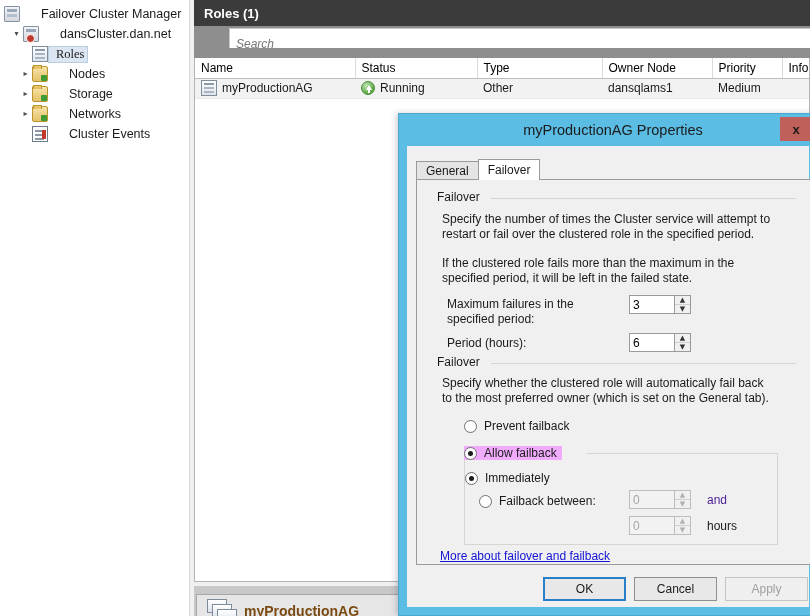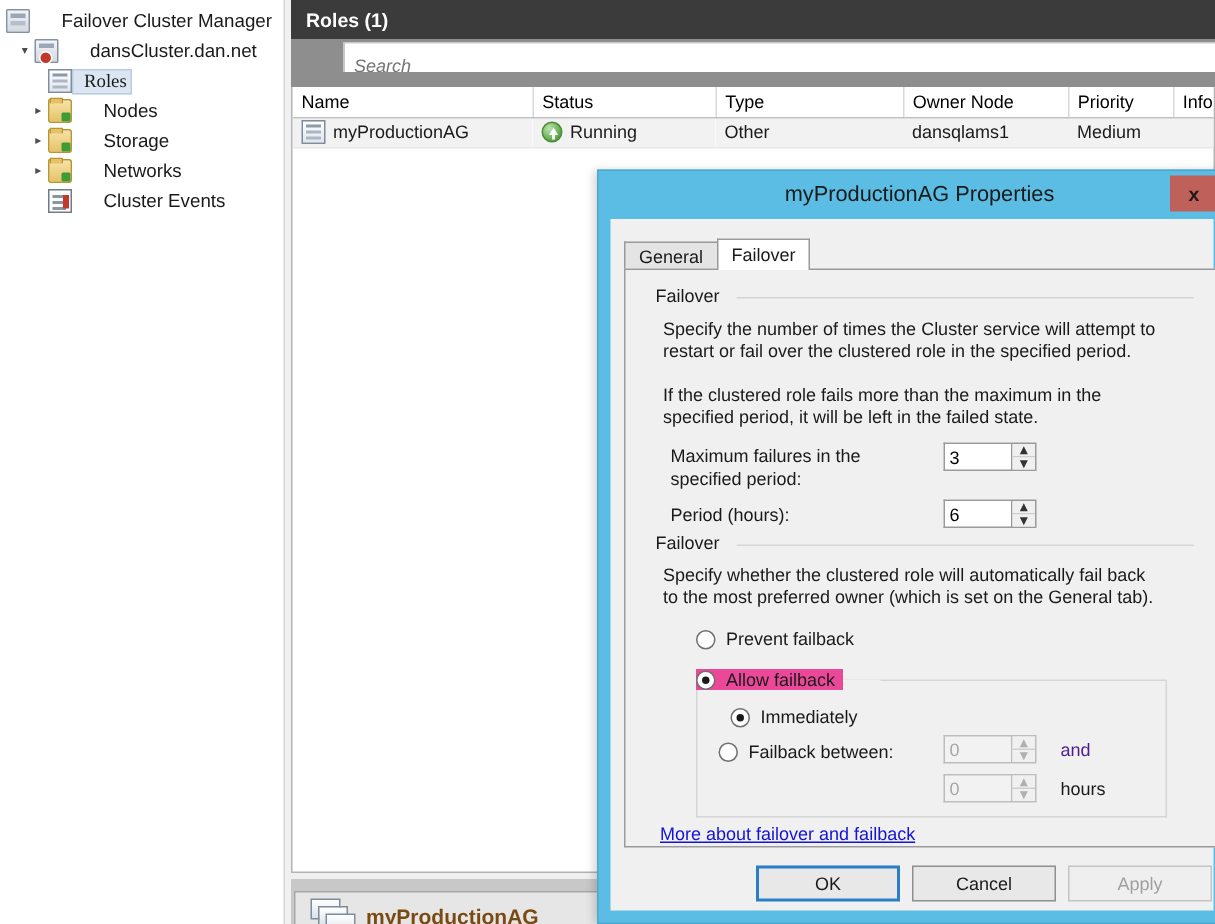--- a/index.html
+++ b/index.html
@@ -268,21 +268,21 @@
   .radio-label { font-size:12px; color:#1a1a1a; }
   .radio-label.disabled { color:#8c8c8c; }
 
   #link-more {
     position:absolute; font-size:12px; color:#1313d6;
     text-decoration:underline; cursor:pointer;
   }
 
   #btn-row { position:absolute; right:1px; bottom:6px; display:flex; gap:8px; }
   .dbtn {
-    width:96px; height:24px; font-size:12px;
+    width:83px; height:24px; font-size:12px;
     font-family:"Liberation Sans", sans-serif;
     background:#e8e8e8; border:1px solid #8f8f8f; color:#1a1a1a;
     cursor:pointer;
   }
   .dbtn.default { border:2px solid #2a7fc9; }
   .dbtn.disabled { color:#a0a0a0; border-color:#c4c4c4; background:#efefef; cursor:default; }
 </style>
 </head>
 <body>
 
@@ -469,26 +469,26 @@
         <div class="radio-row" style="position:absolute; left:47px; top:239px;">
           <span class="radio"></span>
           <span class="radio-label">Prevent failback</span>
         </div>
 
         <div style="position:absolute; left:47px; top:273px; right:32px; height:92px; border:1px solid #d5d5d5; border-top:none;">
           <div style="position:absolute; left:0; top:0; right:0; height:1px; background:#d5d5d5;"></div>
           <div style="position:absolute; left:-1px; top:0; width:123px; height:1px; background:#f0f0f0;"></div>
         </div>
 
-        <div class="radio-row" style="position:absolute; left:47px; top:266px; background:#ec4899; padding-right:5px;">
+        <div class="radio-row" style="position:absolute; left:47px; top:266px; background:#f0abfc; padding-right:5px;">
           <span class="radio checked"></span>
           <span class="radio-label">Allow failback</span>
         </div>
 
-        <div class="radio-row" style="position:absolute; left:70px; top:291px;">
+        <div class="radio-row" style="position:absolute; left:48px; top:291px;">
           <span class="radio checked"></span>
           <span class="radio-label">Immediately</span>
         </div>
 
         <div class="radio-row" style="position:absolute; left:62px; top:314px;">
           <span class="radio"></span>
           <span class="radio-label">Failback between:</span>
         </div>
 
         <div class="spin disabled" style="position:absolute; left:212px; top:310px;">

